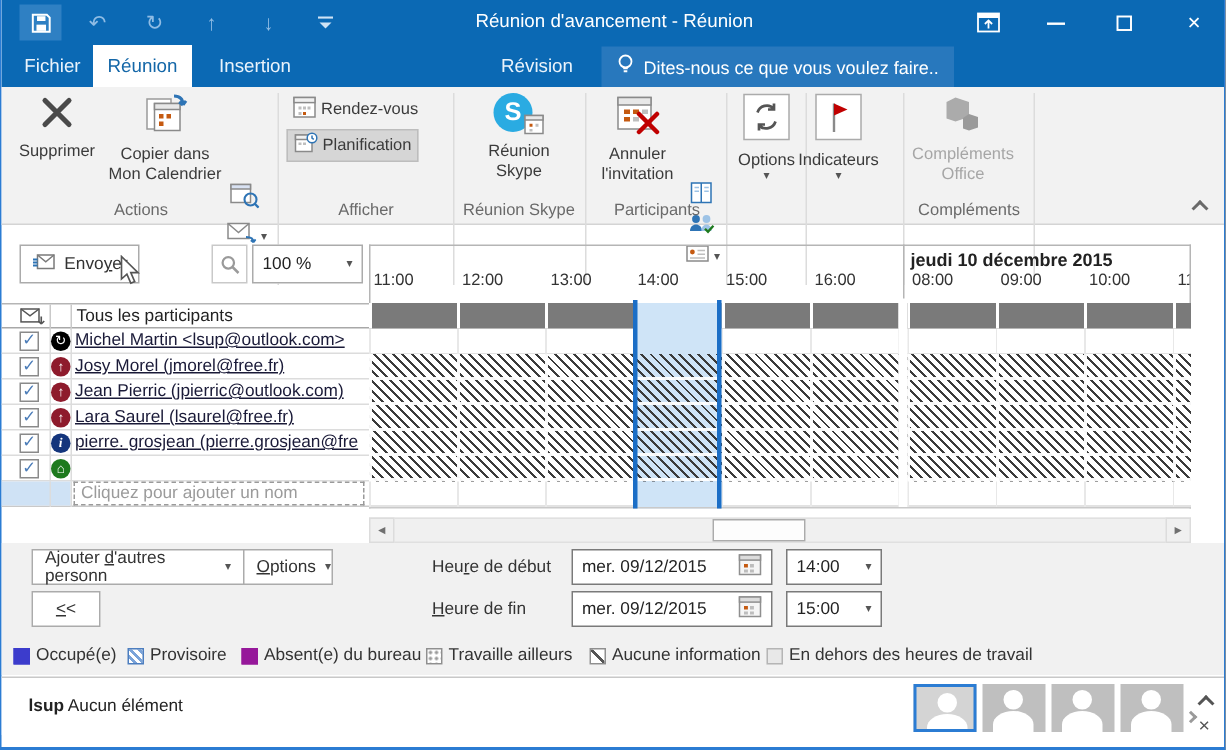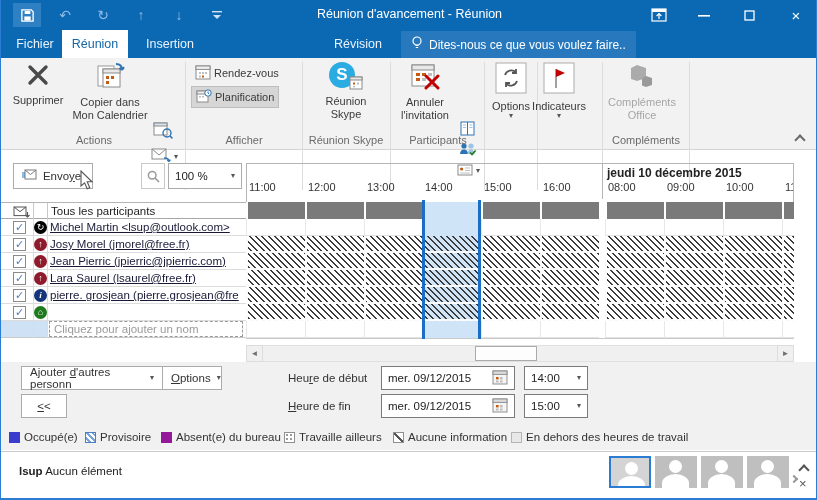--- a/index.html
+++ b/index.html
@@ -366,21 +366,21 @@
       <span class="vsep" style="left:46px;"></span>
     <span class="cb checked"></span>
     <span class="pic required"></span>
     <span class="att-name">Josy Morel (jmorel@free.fr)</span>
   </div>
   <div class="att-row" style="top:253px;">
     <span class="vsep" style="left:32px;"></span>
       <span class="vsep" style="left:46px;"></span>
     <span class="cb checked"></span>
     <span class="pic required"></span>
-    <span class="att-name">Jean Pierric (jpierric@jpierric.com)</span>
+    <span class="att-name">Jean Pierric (jpierric@outlook.com)</span>
   </div>
   <div class="att-row" style="top:270px;padding-left:24px;">
     <span class="vsep" style="left:32px;"></span>
       <span class="vsep" style="left:46px;"></span>
     <span class="cb checked"></span>
     <span class="pic required"></span>
     <span class="att-name">Lara Saurel (lsaurel@free.fr)</span>
   </div>
   <div class="att-row" style="top:287px;">
     <span class="vsep" style="left:32px;"></span>

